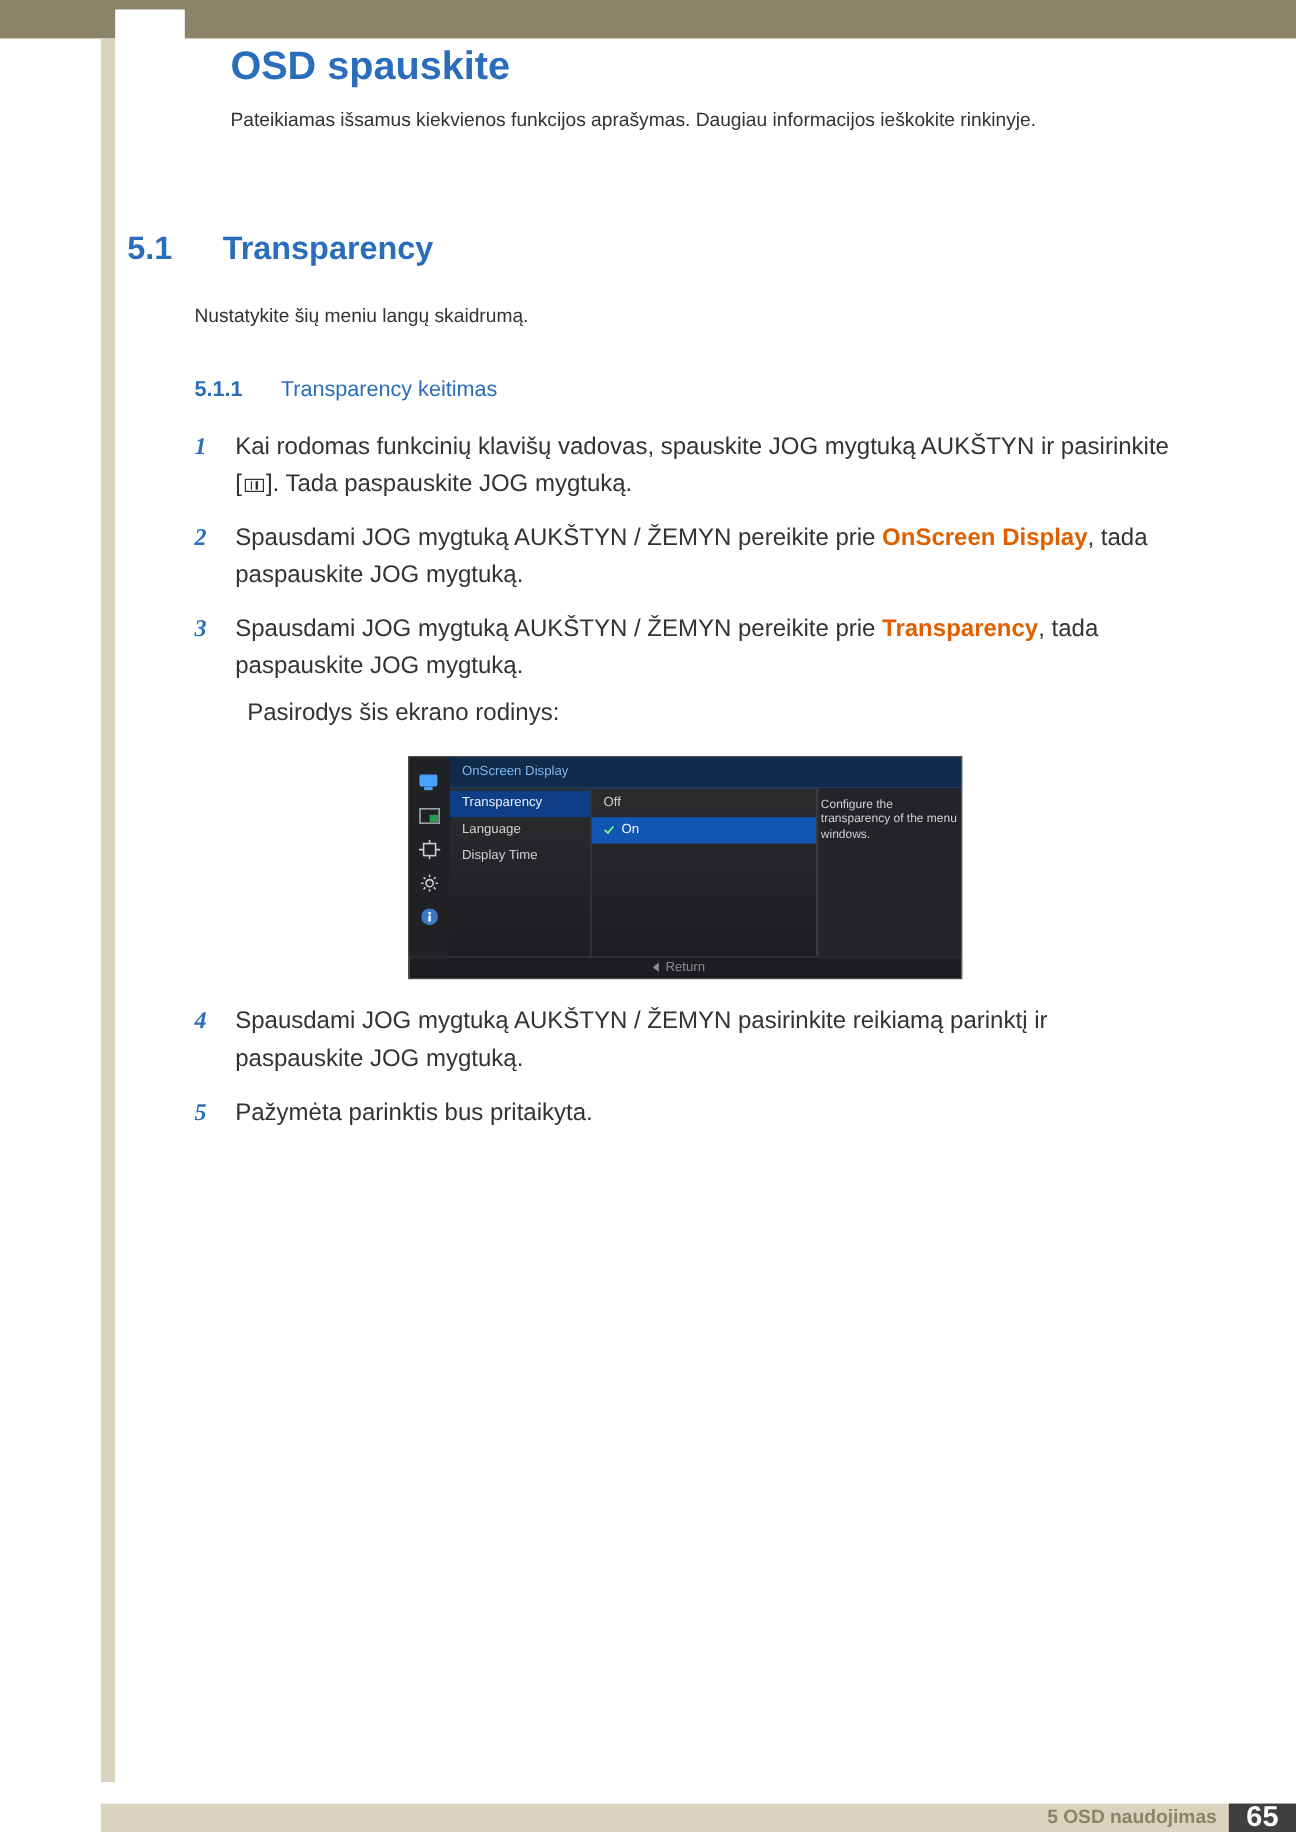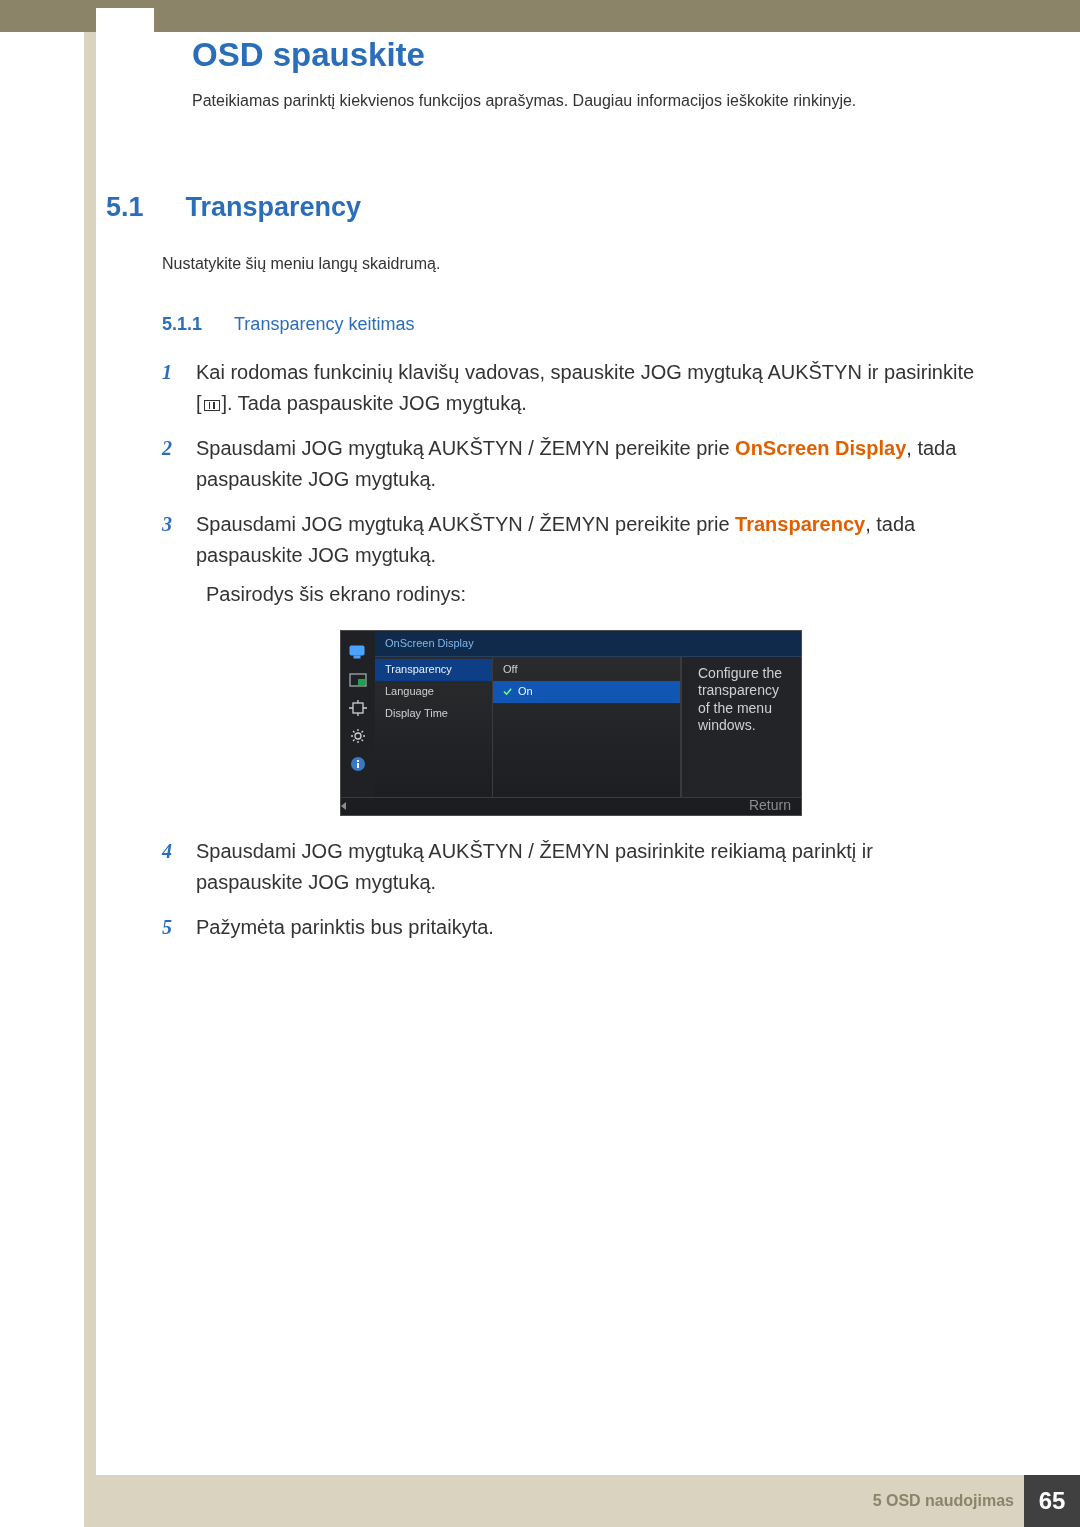--- a/index.html
+++ b/index.html
@@ -194,49 +194,49 @@
   .osd-row.sel-right {
     background: #1256b3;
     color: #f3f7fc;
   }
   .check {
     width: 9px; height: 9px;
   }
   .osd-tooltip {
     width: 120px;
     background: #232427;
-    padding: 8px 16px;
-    font-size: 14px;
+    padding: 8px 2px;
+    font-size: 10px;
     color: #cfd0d2;
     line-height: 1.25;
     border-left: 1px solid #3a3b3e;
   }
   .osd-foot {
     height: 18px;
     display: flex;
-    justify-content: space-between;
+    justify-content: center;
     align-items: center;
     gap: 5px;
     padding-right: 10px;
-    font-size: 14px;
+    font-size: 11px;
     color: #8a8c90;
     border-top: 1px solid #3a3b3e;
   }
   .tri-left {
     width: 0; height: 0;
     border-top: 4px solid transparent;
     border-bottom: 4px solid transparent;
     border-right: 5px solid #8a8c90;
   }
 
   
   .page-footer {
     position: absolute;
     left: 0; right: 0; bottom: 0;
-    height: 52px;
+    height: 24px;
     display: flex;
     align-items: stretch;
     justify-content: flex-end;
   }
   .footer-strip {
     position: absolute;
     left: 84px; right: 0; top: 0; bottom: 0;
     background: #d9d3bf;
   }
   .footer-label {
@@ -261,21 +261,21 @@
   }
 </style>
 </head>
 <body>
 
 <div class="top-bar"></div>
 <div class="left-strip"></div>
 <div class="chapter-num-block"></div>
 
 <h1 class="page-title">OSD spauskite</h1>
-<p class="intro-text">Pateikiamas parinktį kiekvienos funkcijos aprašymas. Daugiau informacijos ieškokite rinkinyje.</p>
+<p class="intro-text">Pateikiamas išsamus kiekvienos funkcijos aprašymas. Daugiau informacijos ieškokite rinkinyje.</p>
 
 <div class="section-row">
   <span class="section-num">5.1</span>
   <span class="section-title">Transparency</span>
 </div>
 
 <div class="section-body">
   <p>Nustatykite šių meniu langų skaidrumą.</p>
 
   <div class="subsection-row">

